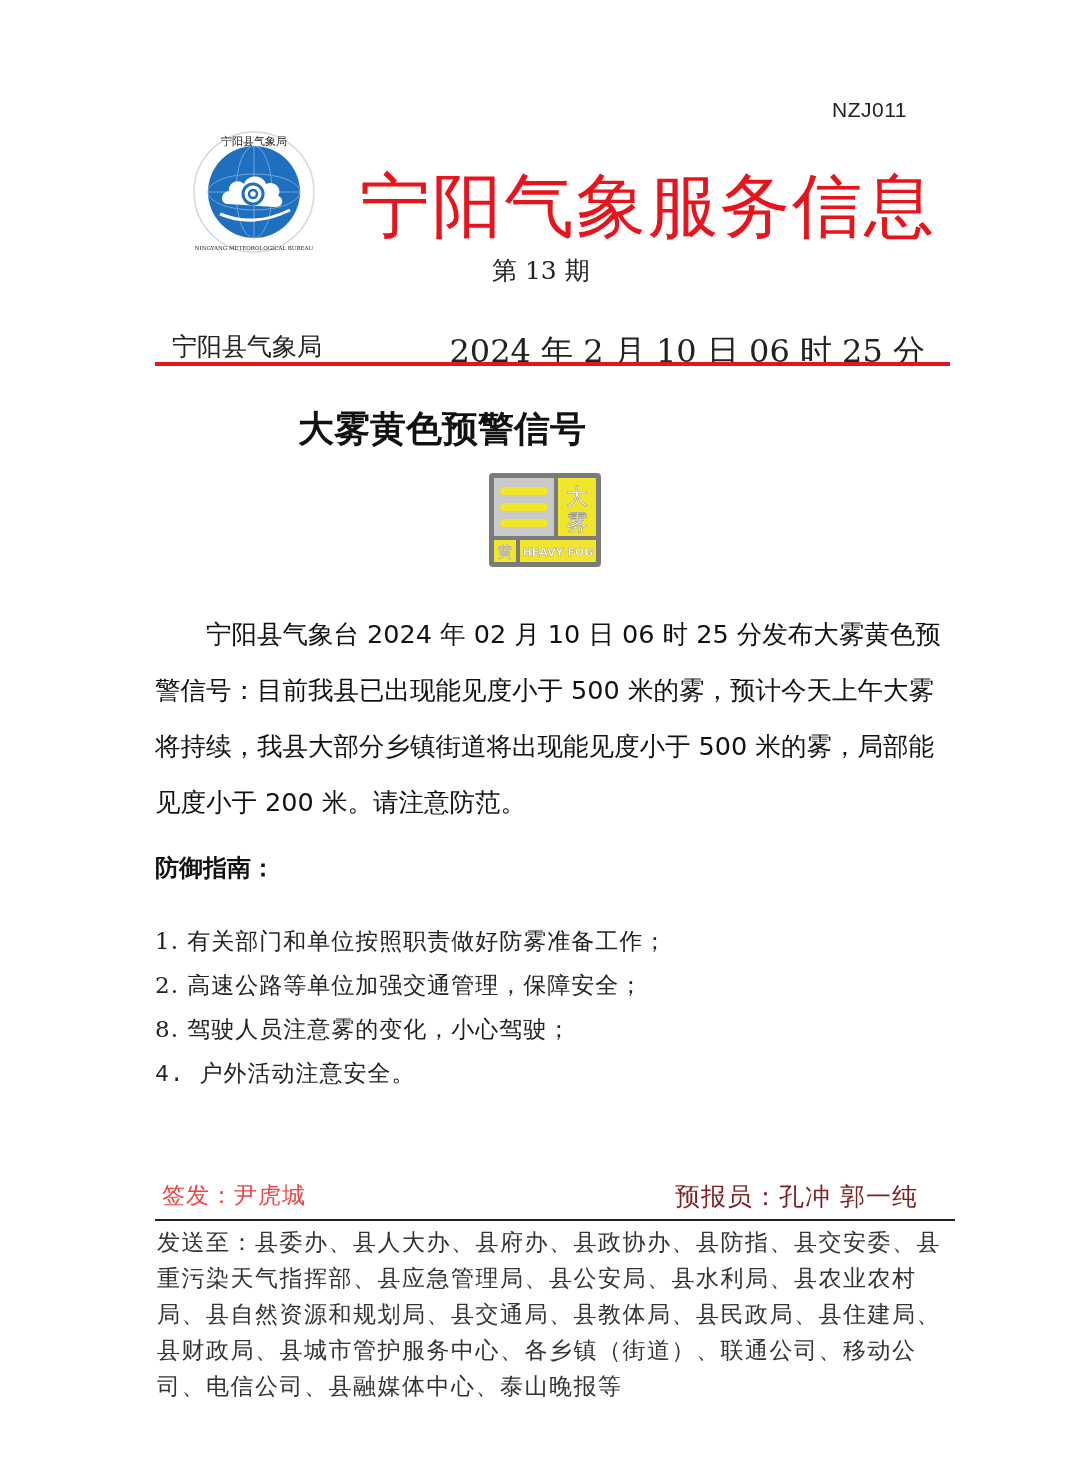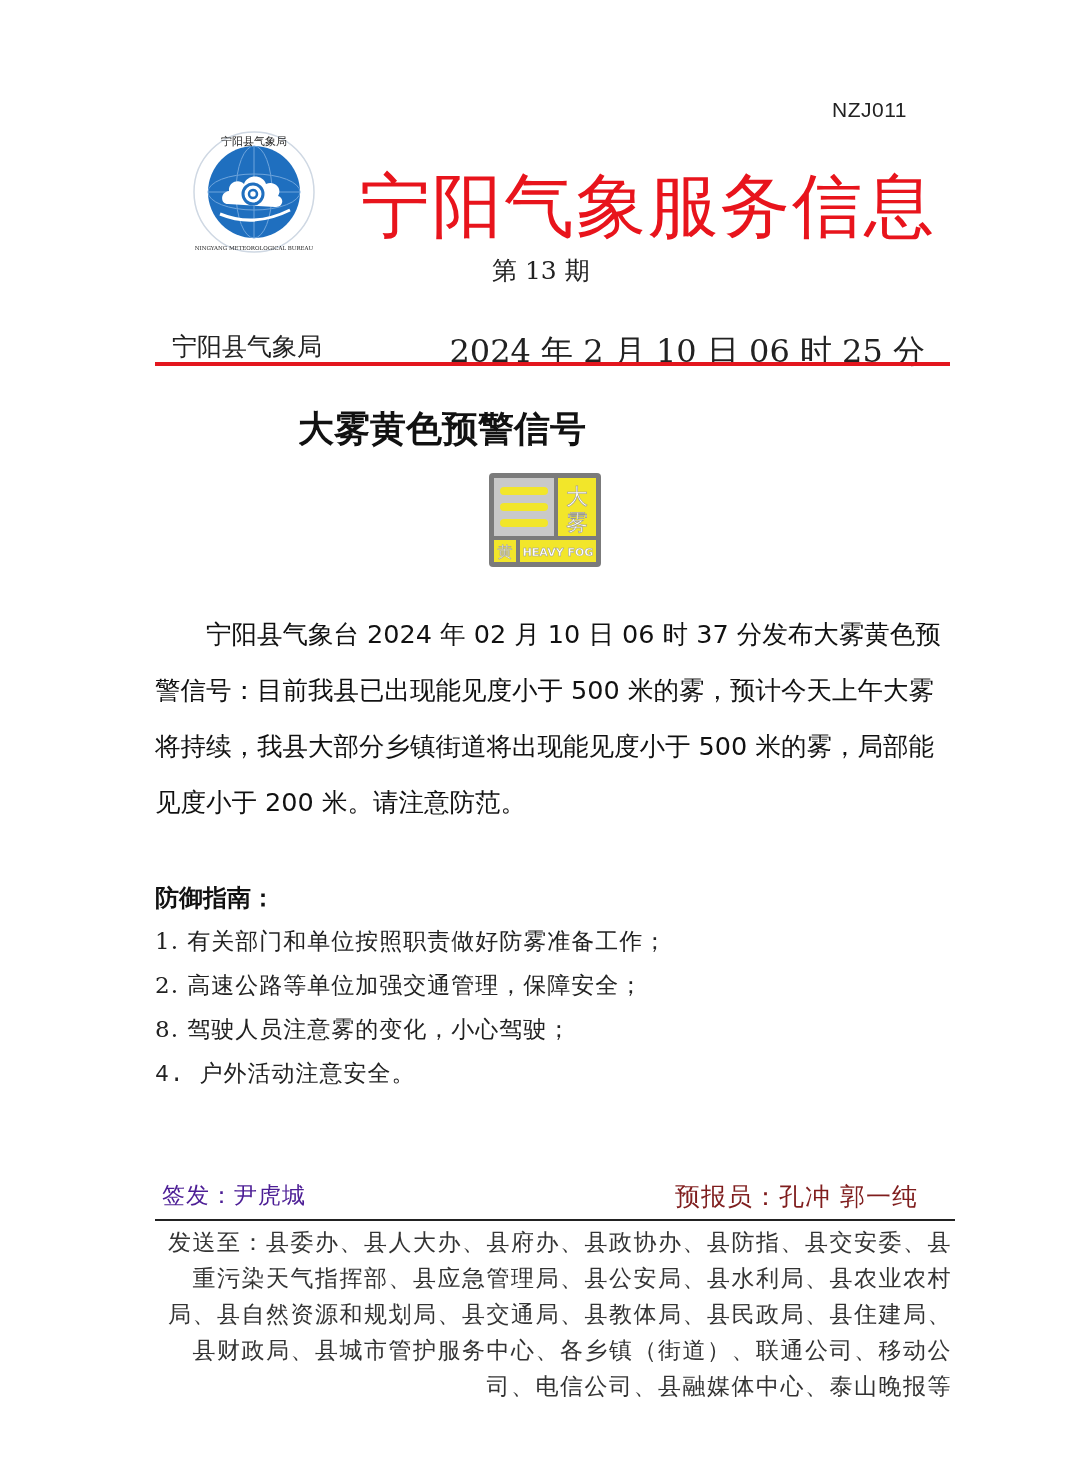--- a/index.html
+++ b/index.html
@@ -10,26 +10,26 @@
   #logo { left:190px; top:130px; width:128px; height:124px; }
   #masthead { left:360px; top:140px; font-size:70px; color:#e8141c; letter-spacing:2px; font-family:"DejaVu Serif","Liberation Serif",serif; font-weight:normal; line-height:1; white-space:nowrap;margin-top:31px; }
   #issue { left:492px; top:254px; font-size:25px; color:#222; }
   #issuer { left:172px; top:330px; font-size:25px; color:#222; }
   #issue-date { right:155px; top:330px; font-size:32px; color:#222; }
   #red-rule { left:155px; top:362px; width:795px; height:4px; background:#e3161e; }
   #warn-title { left:0; width:884px; top:405px; text-align:center; font-size:36px; font-weight:bold; color:#111; }
   #warn-icon { left:488px; top:472px; width:114px; height:96px; }
   .body-text { left:155px; width:790px; font-family:"DejaVu Sans","Liberation Sans",sans-serif; font-size:25.5px; color:#111; line-height:56px; }
   #para { top:606px; text-indent:51px; word-break:break-all; }
-  #guide-title { left:155px; top:882px; font-family:"DejaVu Sans","Liberation Sans",sans-serif; font-size:24px; font-weight:bold; color:#111; }
+  #guide-title { left:155px; top:852px; font-family:"DejaVu Sans","Liberation Sans",sans-serif; font-size:24px; font-weight:bold; color:#111; }
   .guide-item { left:155px; font-size:23px; color:#222; letter-spacing:1px; }
-  #signer { left:162px; top:1180px; font-size:23px; color:#4c1d95; letter-spacing:1px; }
+  #signer { left:162px; top:1180px; font-size:23px; color:#ef4444; letter-spacing:1px; }
   #forecaster { right:162px; top:1180px; font-size:25px; color:#7f1d1d; letter-spacing:1px; }
   #black-rule { left:155px; top:1219px; width:800px; height:2px; background:#222; }
-  #send-to { left:157px; top:1224px; width:795px; font-size:23px; color:#333; line-height:36px; letter-spacing:1.5px; word-break:break-all;text-align:right; }
+  #send-to { left:157px; top:1224px; width:795px; font-size:23px; color:#333; line-height:36px; letter-spacing:1.5px; word-break:break-all; }
 </style>
 </head>
 <body>
 
 <div id="doc-code" class="abs">NZJ011</div>
 
 <div id="logo" class="abs">
   <svg width="128" height="124" viewBox="0 0 128 124">
     <circle cx="64" cy="62" r="60" fill="#ffffff" stroke="#cfd8e3" stroke-width="1.5"></circle>
     <circle cx="64" cy="62" r="46" fill="#1f6fbf"></circle>
@@ -66,21 +66,21 @@
     <rect x="70" y="6" width="38" height="58" fill="#f2e62a"></rect>
     <text x="89" y="32" text-anchor="middle" font-size="22" fill="#ffffff" stroke="#999" stroke-width="0.6" font-family="DejaVu Sans, sans-serif">大</text>
     <text x="89" y="58" text-anchor="middle" font-size="22" fill="#ffffff" stroke="#999" stroke-width="0.6" font-family="DejaVu Sans, sans-serif">雾</text>
     <rect x="6" y="68" width="22" height="22" fill="#f2e62a"></rect>
     <text x="17" y="85" text-anchor="middle" font-size="15" fill="#ffffff" stroke="#999" stroke-width="0.5" font-family="DejaVu Sans, sans-serif">黄</text>
     <rect x="32" y="68" width="76" height="22" fill="#f2e62a"></rect>
     <text x="70" y="84" text-anchor="middle" font-size="11" font-weight="bold" fill="#ffffff" stroke="#999" stroke-width="0.5" font-family="DejaVu Sans, sans-serif">HEAVY FOG</text>
   </svg>
 </div>
 
-<div id="para" class="abs body-text">宁阳县气象台 2024 年 02 月 10 日 06 时 37 分发布大雾黄色预警信号：目前我县已出现能见度小于 500 米的雾，预计今天上午大雾将持续，我县大部分乡镇街道将出现能见度小于 500 米的雾，局部能见度小于 200 米。请注意防范。</div>
+<div id="para" class="abs body-text">宁阳县气象台 2024 年 02 月 10 日 06 时 25 分发布大雾黄色预警信号：目前我县已出现能见度小于 500 米的雾，预计今天上午大雾将持续，我县大部分乡镇街道将出现能见度小于 500 米的雾，局部能见度小于 200 米。请注意防范。</div>
 
 <div id="guide-title" class="abs">防御指南：</div>
 <div class="abs guide-item" style="top:926px;">1. 有关部门和单位按照职责做好防雾准备工作；</div>
 <div class="abs guide-item" style="top:970px;">2. 高速公路等单位加强交通管理，保障安全；</div>
 <div class="abs guide-item" style="top:1014px;">8. 驾驶人员注意雾的变化，小心驾驶；</div>
 <div class="abs guide-item" style="top:1058px;font-family:Liberation Mono, monospace;">4. 户外活动注意安全。</div>
 
 <div id="signer" class="abs">签发：尹虎城</div>
 <div id="forecaster" class="abs">预报员：孔冲 郭一纯</div>
 <div id="black-rule" class="abs"></div>

